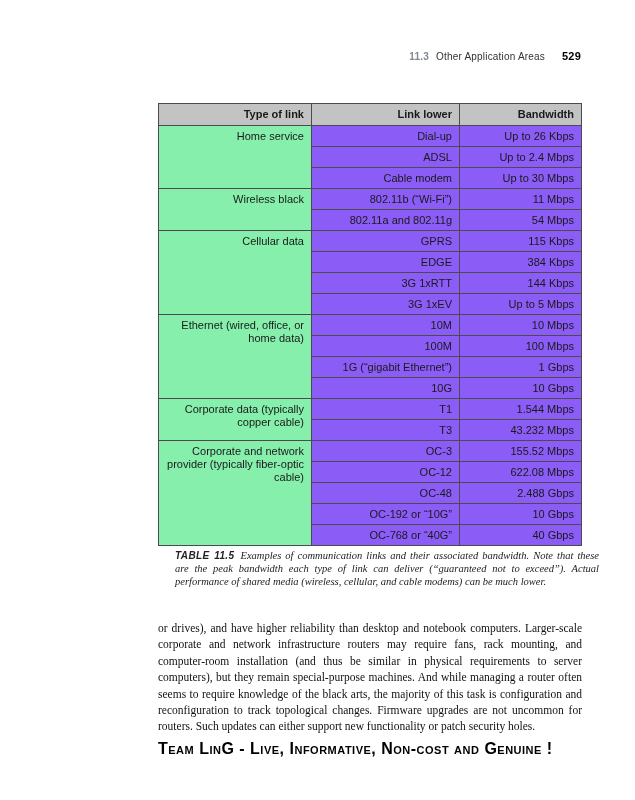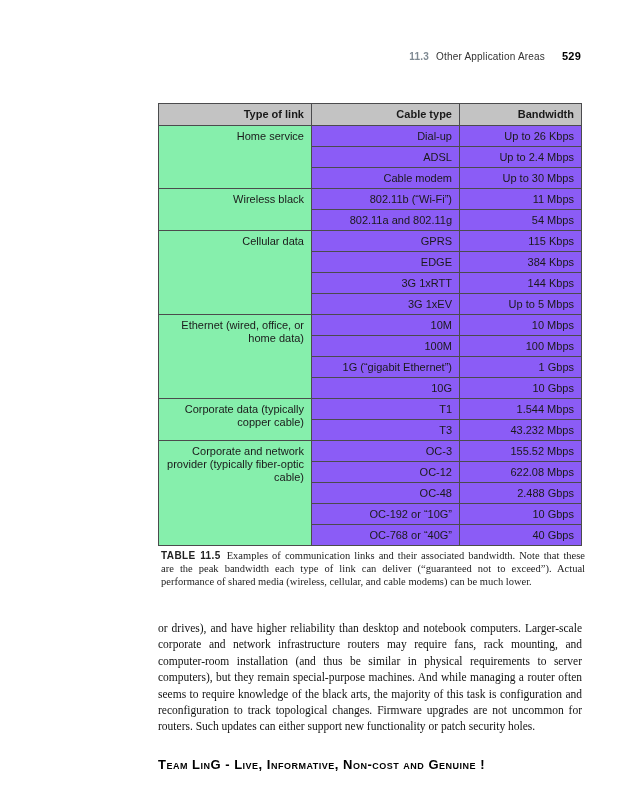--- a/index.html
+++ b/index.html
@@ -58,26 +58,27 @@
     background: #86efac;
     vertical-align: top;
     padding-top: 4px;
   }
   table.bw td { background: #8b5cf6; }
 
   
   .caption {
     position: absolute;
     top: 549px;
-    left: 161px;
+    left: 175px;
     width: 424px;
     font-size: 10.5px;
     line-height: 13px;
     text-align: justify;
     color: #222;
+    font-style: italic;
   }
   .caption .cap-label {
     font-family: "Liberation Sans", sans-serif;
     font-weight: bold;
     font-size: 10px;
     letter-spacing: 0.4px;
     margin-right: 6px;
   }
 
   
@@ -88,25 +89,25 @@
     width: 424px;
     font-size: 11.5px;
     line-height: 16.4px;
     text-align: justify;
     color: #111;
   }
 
   
   .footer-mark {
     position: absolute;
-    top: 757px;
+    top: 740px;
     left: 158px;
     font-family: "Liberation Sans", sans-serif;
     font-weight: bold;
-    font-size: 13px;
+    font-size: 16px;
     font-variant: small-caps;
     letter-spacing: 0.5px;
     color: #000;
   }
 </style>
 </head>
 <body>
 
 <div class="page">
 
@@ -118,21 +119,21 @@
 
   <table class="bw">
     <colgroup>
       <col style="width:153px">
       <col style="width:148px">
       <col style="width:122px">
     </colgroup>
     <thead>
       <tr>
         <th>Type of link</th>
-        <th>Cable type</th>
+        <th>Link lower</th>
         <th>Bandwidth</th>
       </tr>
     </thead>
     <tbody id="table-body">
         <tr>
           <td class="type-cell" rowspan="3">Home service</td>
           <td>Dial-up</td>
           <td>Up to 26 Kbps</td>
         </tr>
         <tr>

